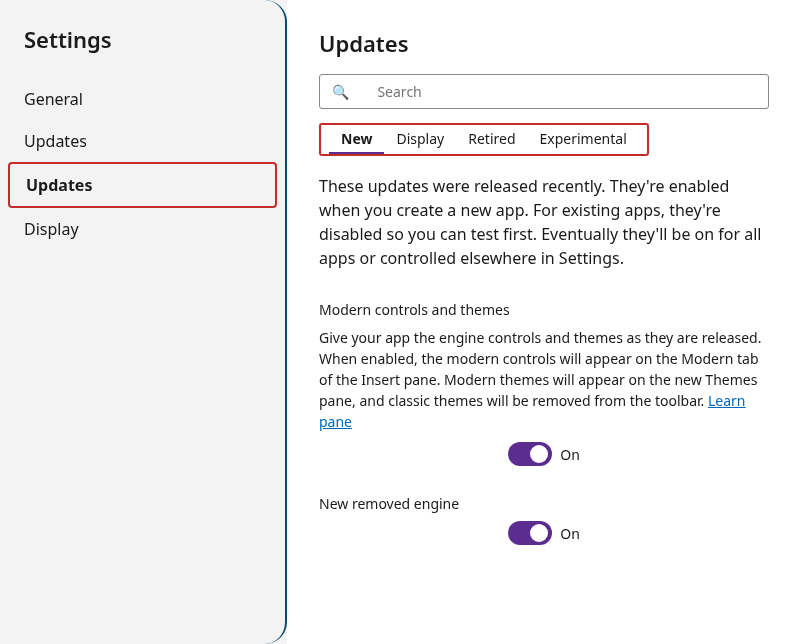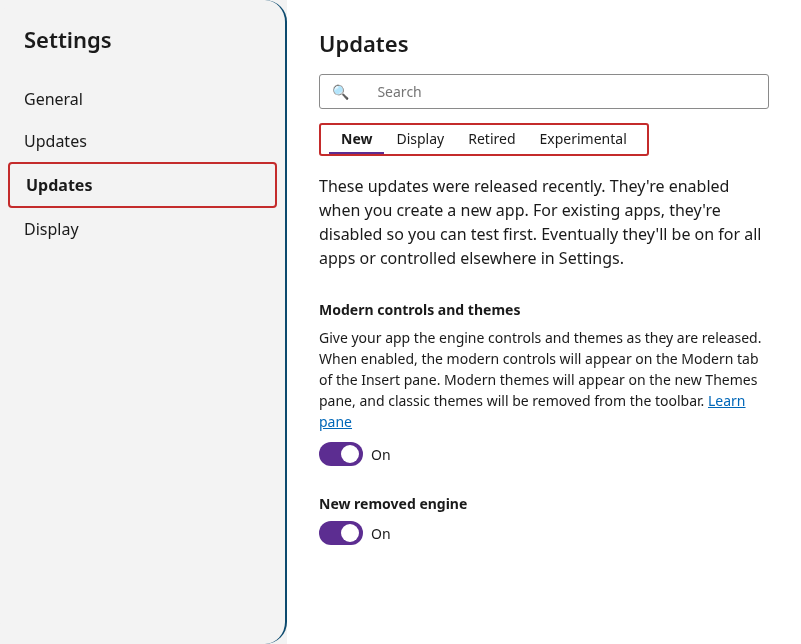--- a/index.html
+++ b/index.html
@@ -117,21 +117,21 @@
       margin-bottom: 30px;
       max-width: 490px;
     }
 
     
     .feature-block {
       margin-bottom: 28px;
     }
     .feature-title {
       font-size: 14px;
-      font-weight: 700;
+      font-weight: 400;
       color: #1a1a1a;
       margin-bottom: 8px;
     }
     .feature-description {
       font-size: 14px;
       color: #1a1a1a;
       line-height: 1.5;
       margin-bottom: 10px;
       max-width: 490px;
     }
@@ -140,20 +140,21 @@
       text-decoration: underline;
       cursor: pointer;
     }
 
     
     .toggle-row {
       display: flex;
       align-items: center;
       gap: 8px;
       margin-top: 8px;
+      justify-content: center;
     }
     .toggle {
       position: relative;
       width: 44px;
       height: 24px;
       cursor: pointer;
     }
     .toggle-track {
       position: absolute;
       top: 0; left: 0;

